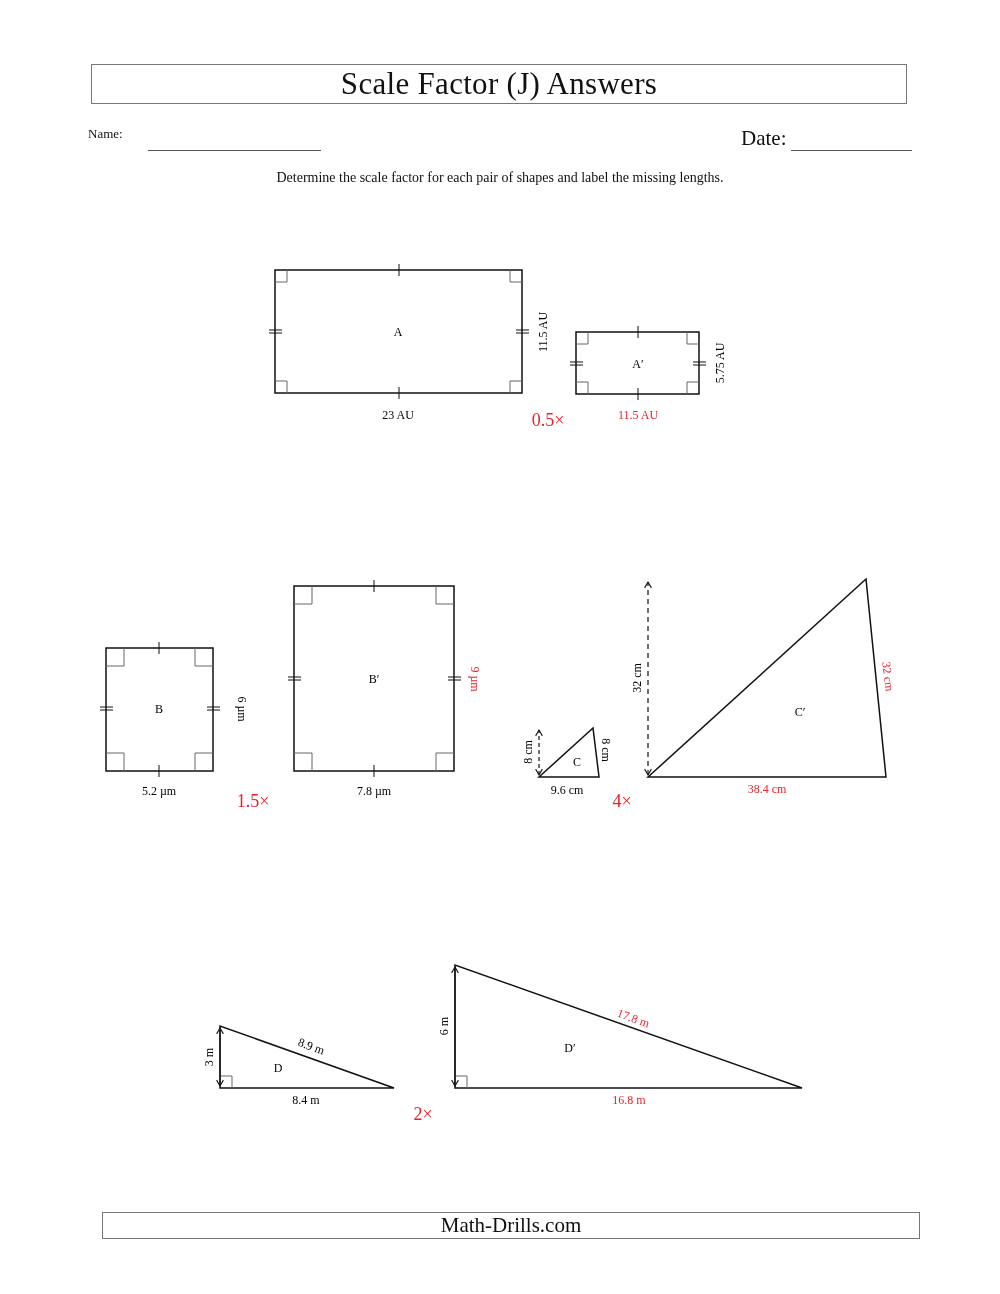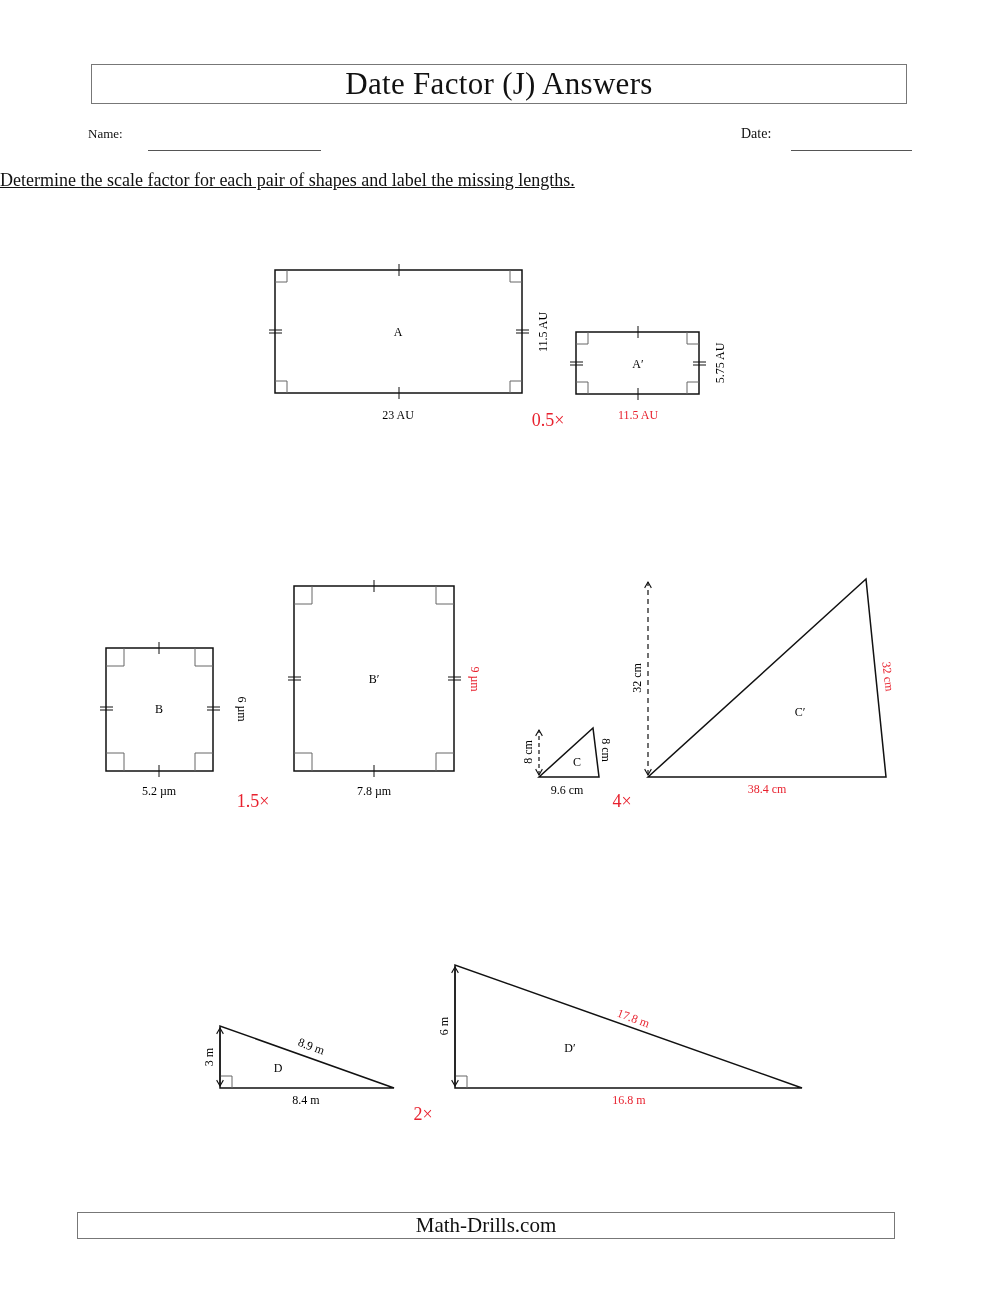--- a/index.html
+++ b/index.html
@@ -1,33 +1,33 @@
 <!DOCTYPE html>
 <html><head>
 <meta charset="utf-8">
 <style>
   html, body { margin:0; padding:0; background:#ffffff; }
   body { width:1000px; height:1294px; position:relative; font-family:"DejaVu Serif", serif; color:#111; overflow:hidden; }
   .title-box { position:absolute; left:91px; top:64px; width:816px; height:40px; border:1px solid #777; box-sizing:border-box; text-align:center; }
   .title-box span { font-family:"Liberation Serif", serif; font-size:31px; line-height:38px; letter-spacing:0.3px; }
   .name-label { position:absolute; left:88px; top:126px; font-family:"Liberation Serif", serif; font-size:13px; }
   .name-line { position:absolute; left:148px; top:150px; width:173px; border-top:1px solid #555; }
-  .date-label { position:absolute; left:741px; top:126px; font-family:"Liberation Serif", serif; font-size:14px; }
+  .date-label { position:absolute; left:741px; top:126px; font-family:"Liberation Serif", serif; font-size:21px; }
   .date-line { position:absolute; left:791px; top:150px; width:121px; border-top:1px solid #555; }
-  .instructions { position:absolute; left:0; width:1000px; top:170px; text-align:left; font-family:"Liberation Serif", serif; font-size:18px;text-decoration:underline; }
-  .footer-box { position:absolute; left:77px; top:1212px; width:818px; height:27px; border:1px solid #777; box-sizing:border-box; text-align:center; }
+  .instructions { position:absolute; left:0; width:1000px; top:170px; text-align:center; font-family:"Liberation Serif", serif; font-size:14px; }
+  .footer-box { position:absolute; left:102px; top:1212px; width:818px; height:27px; border:1px solid #777; box-sizing:border-box; text-align:center; }
   .footer-box span { font-family:"Liberation Serif", serif; font-size:21px; line-height:25px; }
   svg.fig { position:absolute; left:0; top:0; }
   svg text { font-family:"Liberation Serif", serif; }
 </style>
 </head>
 <body>
 
 <div class="title-box">
-  <span>Date Factor (J) Answers</span>
+  <span>Scale Factor (J) Answers</span>
 </div>
 <div class="name-label">Name:</div>
 <div class="name-line"></div>
 <div class="date-label">Date:</div>
 <div class="date-line"></div>
 <div class="instructions">Determine the scale factor for each pair of shapes and label the missing lengths.</div>
 
 <svg class="fig" width="1000" height="1294" viewBox="0 0 1000 1294">
   <defs>
     <marker id="arr" viewBox="0 0 10 10" refX="8" refY="5" markerWidth="7" markerHeight="7" orient="auto-start-reverse">

